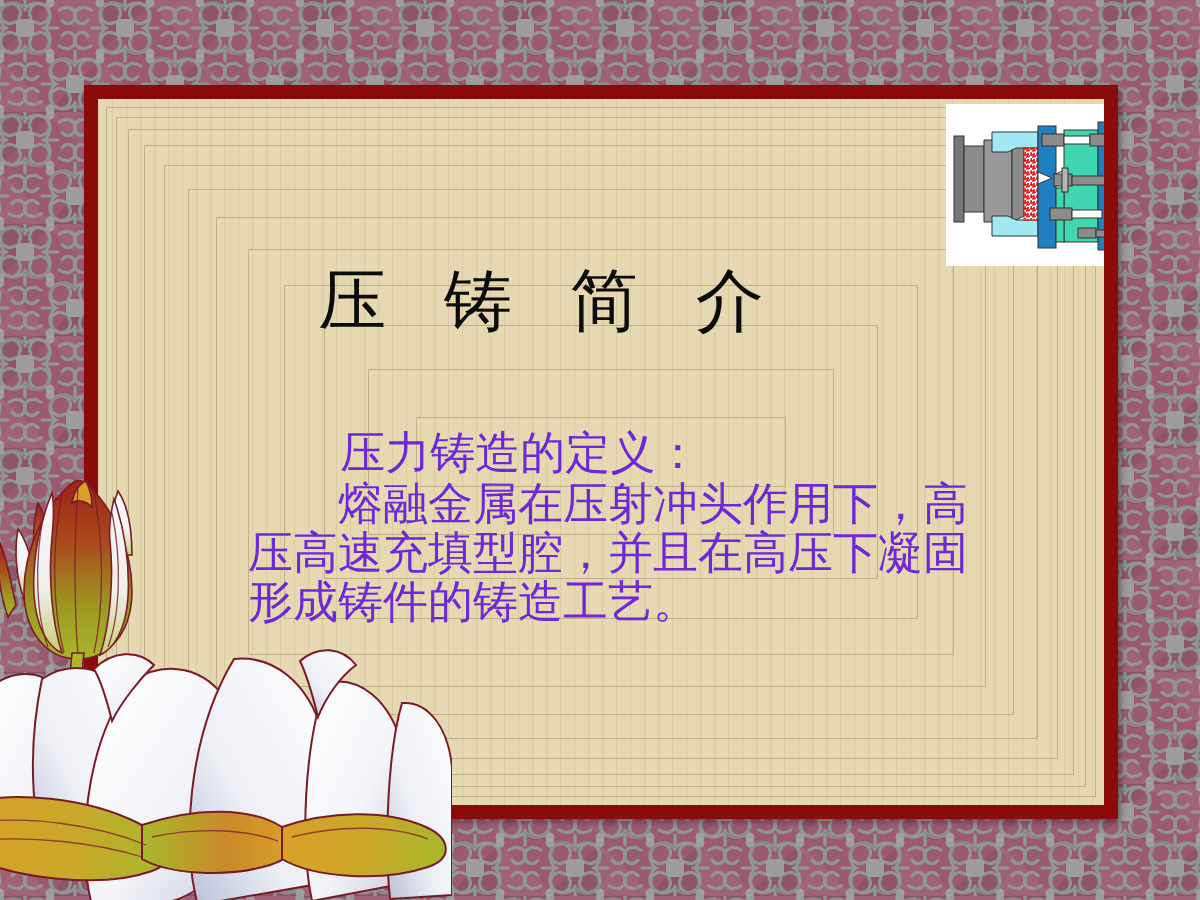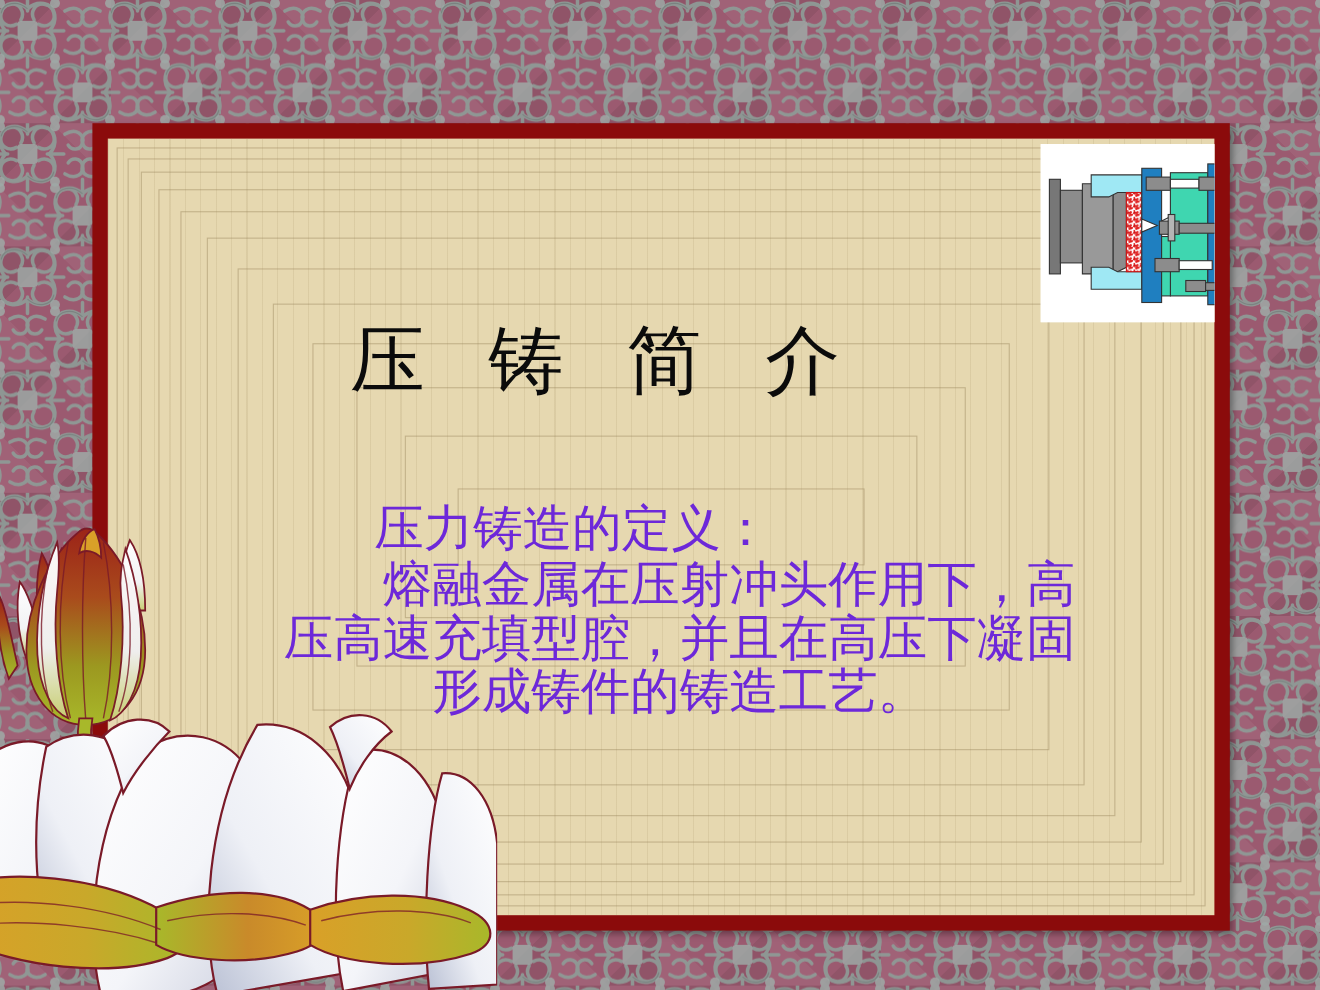--- a/index.html
+++ b/index.html
@@ -27,21 +27,20 @@
       linear-gradient(-45deg,rgba(0,0,0,.07) 25%,transparent 25%,transparent 75%,rgba(0,0,0,.07) 75%);
     background-size:100px 112px,100px 112px;
   }
   #wallpaper svg.orn{position:absolute;inset:0;width:100%;height:100%;}
 
   
   #panel{
     position:absolute;left:84px;top:85px;width:1034px;height:734px;
     background:#8b0b0b;
     box-shadow:3px 3px 6px rgba(0,0,0,.35);
-    margin-top:27px;
   }
   #panel-inner{
     position:absolute;left:14px;top:14px;right:14px;bottom:14px;
     background:#e6d8b0;
     overflow:hidden;
   }
   
   #paper-lines{
     position:absolute;inset:0;
     background-image:repeating-linear-gradient(90deg,
@@ -71,21 +70,21 @@
   }
 
   
   #body-text{
     position:absolute;left:150px;top:330px;width:740px;
     color:#6d28d9;
     font-size:45px;line-height:49px;
     font-family:"Liberation Serif","DejaVu Serif",serif;
   }
   #body-text .lead{display:block;text-indent:2.05em;white-space:nowrap;}
-  #body-text .para{display:block;text-indent:2em;margin-top:2px;text-align:center;}
+  #body-text .para{display:block;text-indent:2em;margin-top:2px;}
 
   
   #machine-pic{
     position:absolute;left:848px;top:5px;width:172px;height:162px;
     background:#ffffff;
   }
   #machine-pic svg{display:block;width:100%;height:100%;}
 
   
   #lotus{

